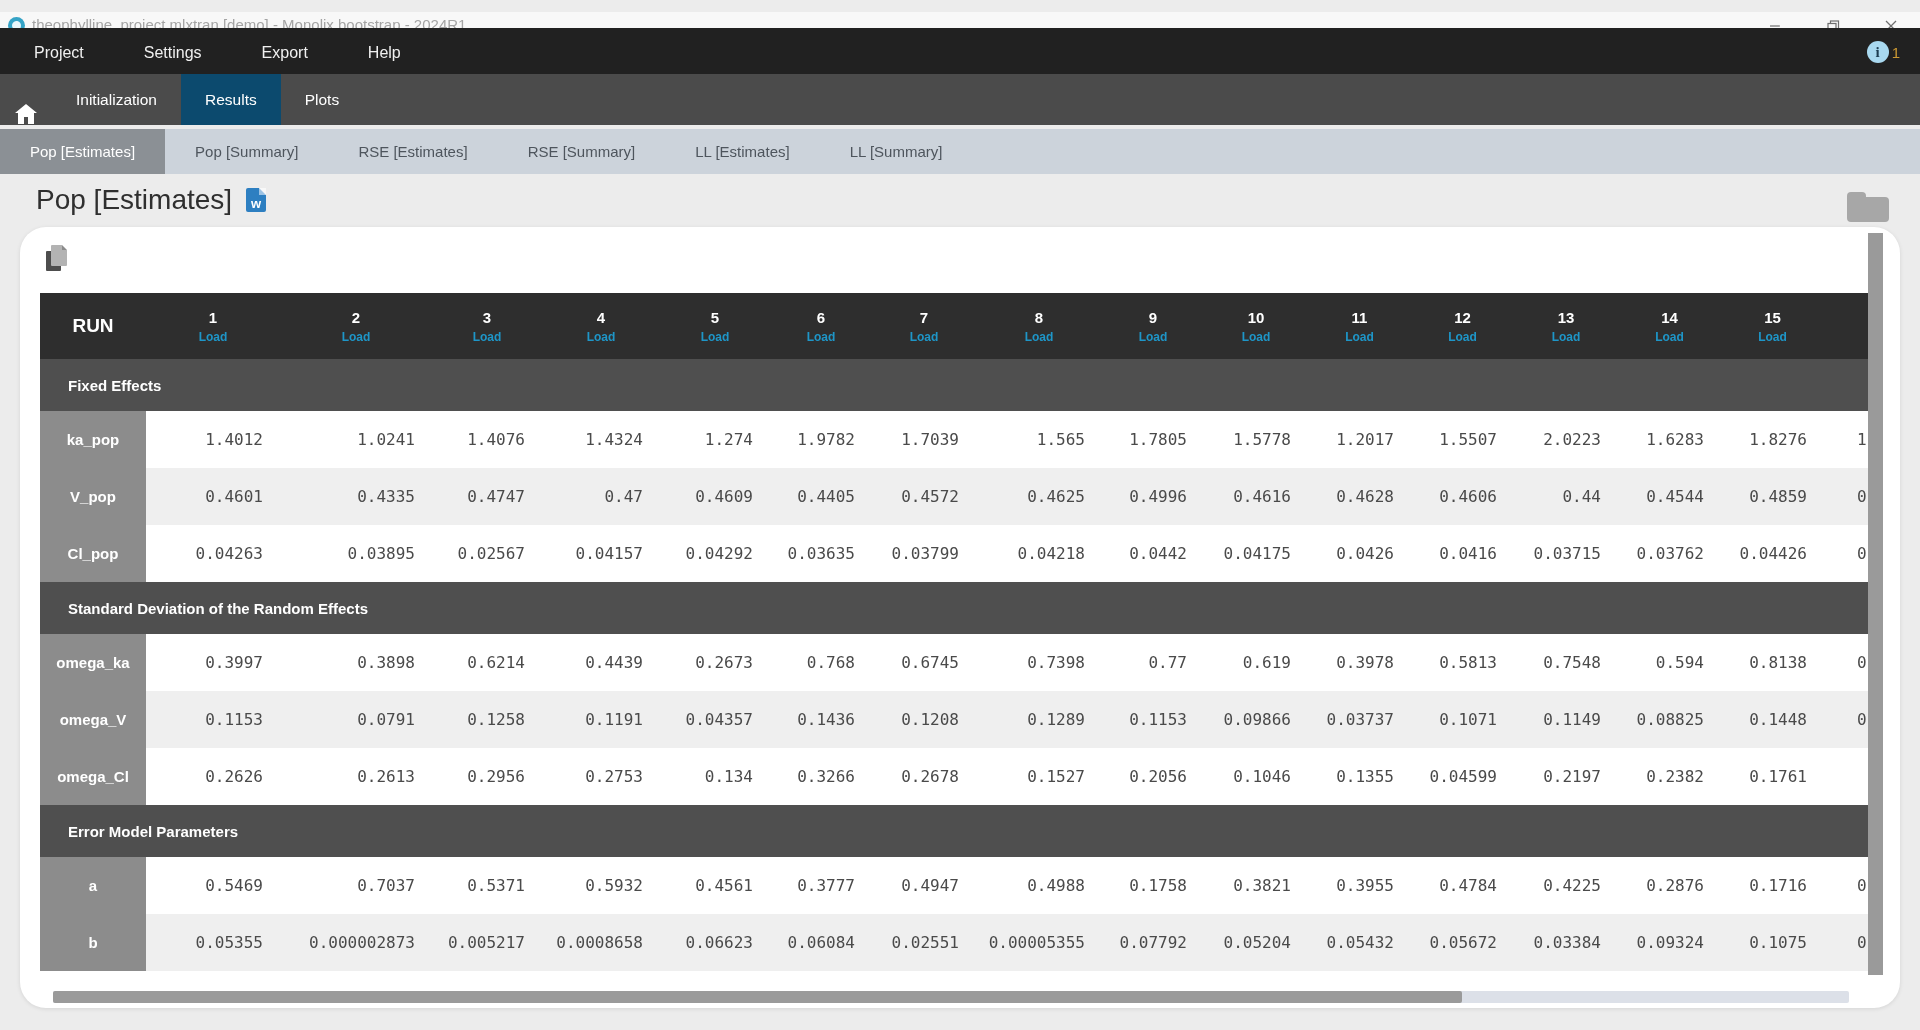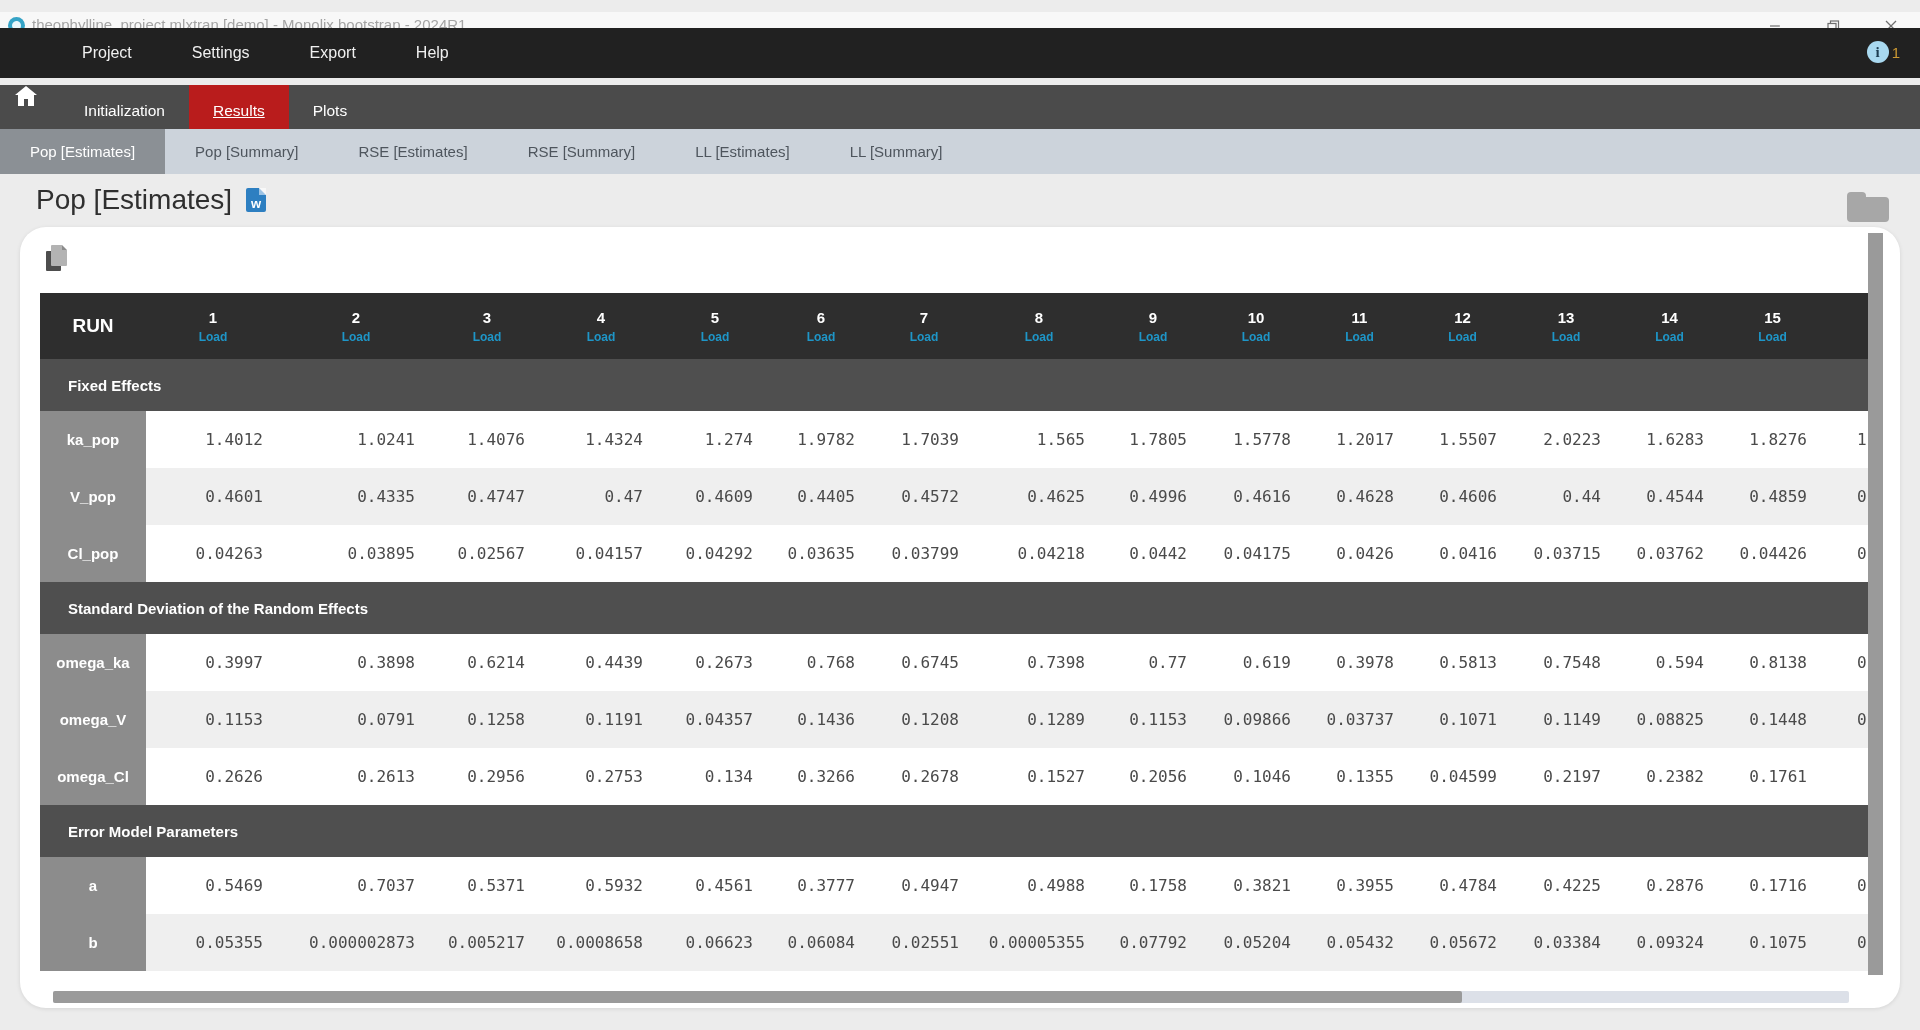--- a/index.html
+++ b/index.html
@@ -15,35 +15,35 @@
               background:#35a3c6; }
   .app-icon::after { content:""; position:absolute; left:4px; top:4px; width:9px; height:9px;
               border-radius:50% 50% 0 50%; background:#e9f6fa; transform:rotate(12deg); }
   .window-title { position:absolute; left:32px; top:4px; font-size:15px; color:#a4a4a4; white-space:nowrap; }
   .win-btn { position:absolute; top:0; width:34px; height:28px; color:#6f6f6f; text-align:center;
              line-height:28px; font-size:14px; cursor:default; }
   .win-min { right:128px; } .win-max { right:70px; } .win-close { right:12px; }
   .win-max svg, .win-close svg, .win-min svg { margin-top:8px; }
 
   
-  .menubar { position:absolute; top:28px; left:0; width:1920px; height:50px; background:#212121;padding-left:48px; }
+  .menubar { position:absolute; top:28px; left:0; width:1920px; height:50px; background:#212121; }
   .menu-items { display:flex; height:50px; align-items:center; padding-left:4px; }
   .menu-item { padding:0 30px; color:#f0f0f0; font-size:16px; line-height:50px; cursor:pointer; }
   .info-badge { position:absolute; right:20px; top:13px; display:flex; align-items:center; cursor:pointer; }
   .info-circle { width:22px; height:22px; border-radius:50%; background:#a9d9f0; color:#1d3d52;
                  font-weight:bold; font-size:15px; text-align:center; line-height:22px;
                  font-family:"Liberation Serif", serif; }
   .info-count { color:#cc9933; font-size:15px; margin-left:3px; }
 
   
-  .tabbar { position:absolute; top:85px; left:0; width:1920px; height:51px; background:#4b4b4b;
-            display:flex; align-items:flex-start;gap:8px; }
+  .tabbar { position:absolute; top:74px; left:0; width:1920px; height:51px; background:#4b4b4b;
+            display:flex; align-items:flex-end; }
   .home-tab { width:52px; display:flex; align-items:center; justify-content:center; cursor:pointer; }
   .main-tab { padding:0 24px; line-height:51px; color:#ffffff; font-size:15.5px; cursor:pointer; }
-  .main-tab.active { background:#b91c1c;text-decoration:underline; }
+  .main-tab.active { background:#0c4a6e; }
 
   
   .subtabbar { position:absolute; top:129px; left:0; width:1920px; height:45px; background:#ccd3db;
                display:flex; align-items:stretch; }
   .sub-tab { padding:0 30px; line-height:45px; font-size:15px; color:#4e555d; cursor:pointer; white-space:nowrap; }
   .sub-tab.active { background:#8b9095; color:#ffffff; }
 
   
   .page-title-row { position:absolute; left:36px; top:184px; display:flex; align-items:center; gap:14px; }
   .page-title { font-size:28px; color:#2f2f2f; font-weight:400; }

